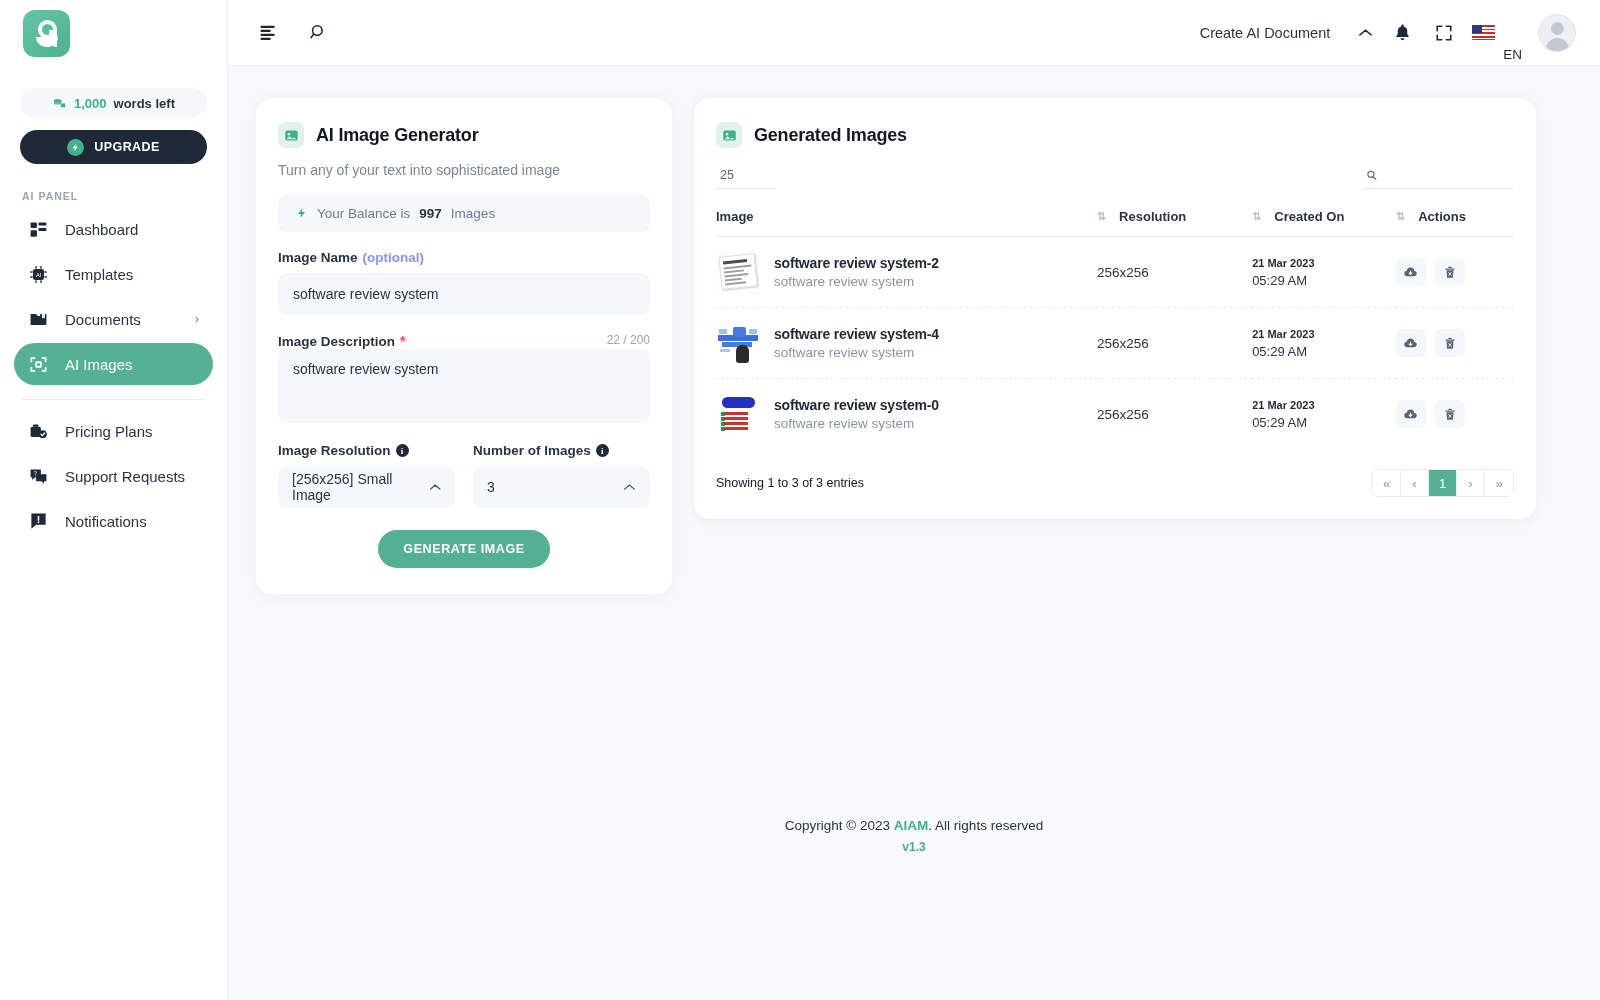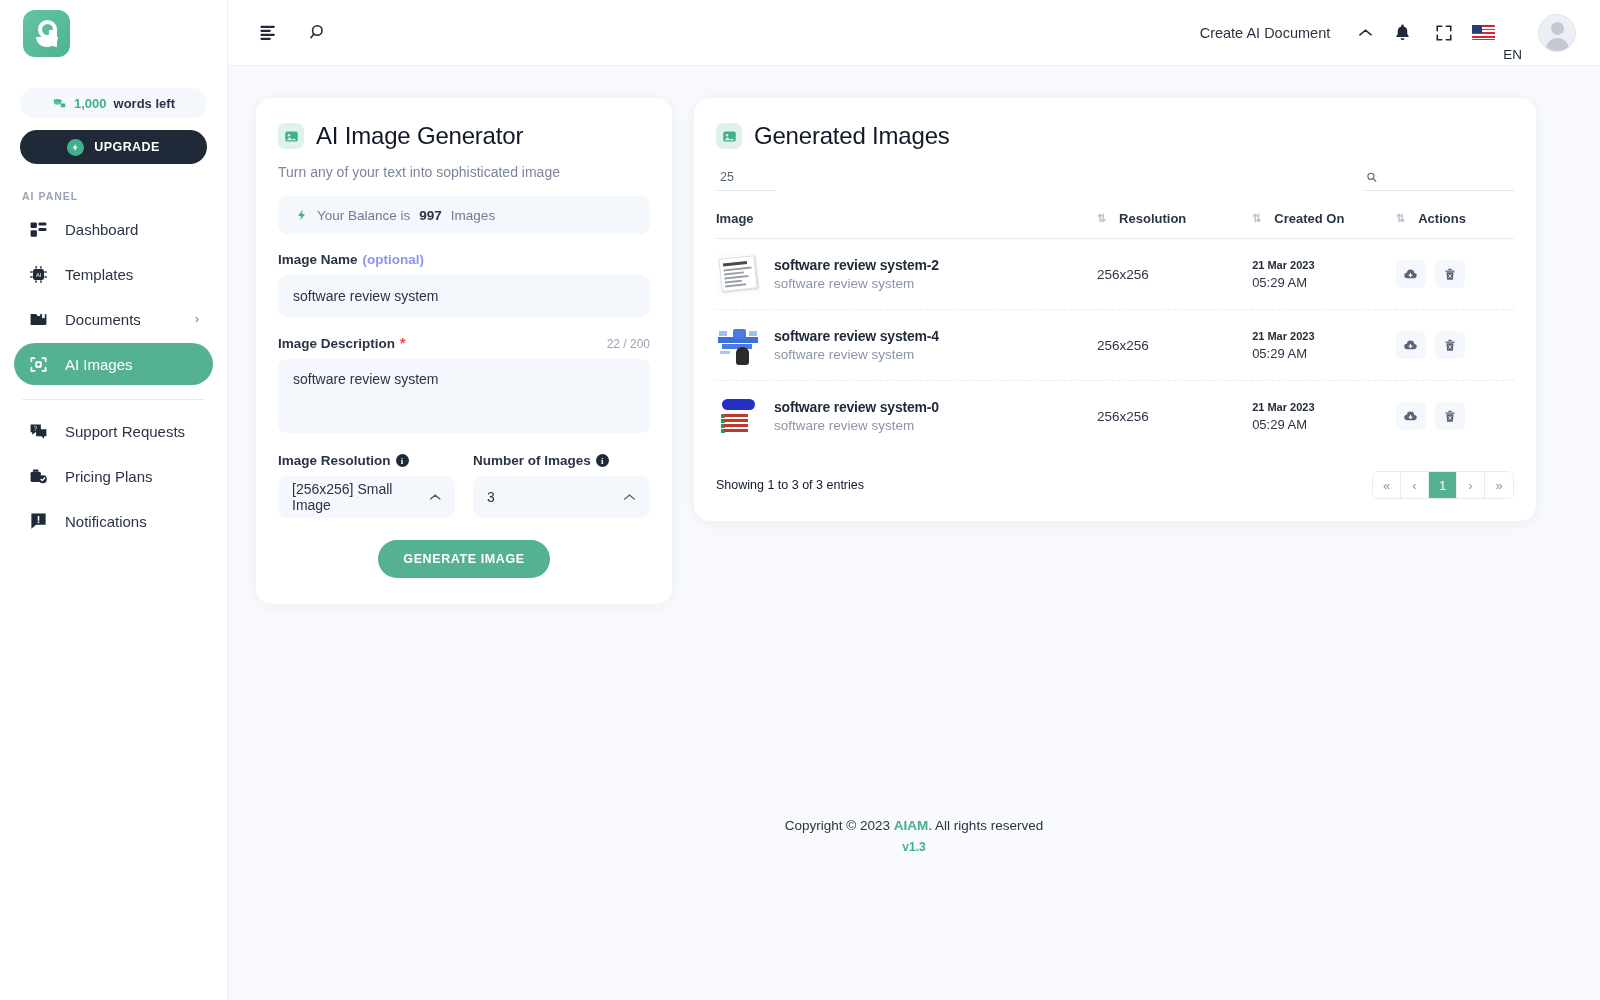--- a/index.html
+++ b/index.html
@@ -105,32 +105,32 @@
   .gen-card {
     position: absolute; left: 28px; top: 32px; width: 416px;
     background: #fff; border-radius: 16px; padding: 24px 22px 26px 22px;
     box-shadow: 0 2px 14px rgba(35,55,90,.055);
   }
   .card-head { display:flex; align-items:center; gap: 12px; margin-bottom: 14px; }
   .card-icon-sq {
     width: 26px; height: 26px; border-radius: 7px; background: #dff3ea;
     display:flex; align-items:center; justify-content:center;
   }
-  .card-title { font-size: 24px; font-weight: 400; color: #121828; letter-spacing: -.2px; }
+  .card-title { font-size: 18px; font-weight: 700; color: #121828; letter-spacing: -.2px; }
   .card-sub { font-size: 14px; color: #7b8699; margin-bottom: 16px; }
   .balance-box {
     height: 38px; background: #f4f7fb; border-radius: 9px;
     display:flex; align-items:center; gap: 9px; padding: 0 18px;
     font-size: 13.5px; color: #6e7b90; margin-bottom: 18px;
   }
   .balance-box b { color: #2b3445; font-weight: 700; }
   .field-label { font-size: 13.5px; font-weight: 700; color: #2b3445; margin-bottom: 8px; display:flex; align-items:center; gap:5px;}
   .field-label .opt { color: #8b93f0; font-weight: 700; }
   .field-label .req { color: #ef4b4b; font-size: 14px; }
-  .label-row { display:flex; align-items:flex-end; justify-content: space-between; margin-bottom: 8px; }
+  .label-row { display:flex; align-items:flex-start; justify-content: space-between; }
   .label-row .field-label { margin-bottom: 0; }
   .counter { font-size: 12px; color: #9aa4b5; }
   .txt-input {
     width: 100%; height: 42px; background: #f4f7fb; border: none; border-radius: 9px;
     padding: 0 15px; font-size: 14px; color: #2b3445; font-family: "Liberation Sans", sans-serif;
     margin-bottom: 18px; outline: none;
   }
   .txt-area {
     width: 100%; height: 74px; background: #f4f7fb; border: none; border-radius: 9px;
     padding: 12px 15px; font-size: 14px; color: #2b3445; resize: none;
@@ -315,38 +315,38 @@
           </svg>
         </span>
         <span>AI Images</span>
       </div>
 
       <div class="nav-divider"></div>
 
       <div class="nav-item">
         <span class="nicon">
           <svg width="19" height="19" viewBox="0 0 24 24" fill="#1f2937">
-            <path d="M2 3h13v10H8l-4 3v-3H2z"></path>
-            <path d="M9 9h13v9h-3v3l-3.5-3H9z"></path>
-            <text x="8" y="11" font-size="8" fill="#fff" text-anchor="middle" font-family="Liberation Sans">?</text>
-          </svg>
-        </span>
-        <span>Support Requests</span>
-      </div>
-
-      <div class="nav-item">
-        <span class="nicon">
-          <svg width="19" height="19" viewBox="0 0 24 24" fill="#1f2937">
             <rect x="2" y="6" width="13" height="13" rx="2"></rect>
             <rect x="5" y="3" width="7" height="3" rx="1"></rect>
             <circle cx="17.5" cy="15.5" r="5" fill="#1f2937"></circle>
             <path d="M15.2 15.6l1.6 1.6 3-3.2" stroke="#fff" stroke-width="1.7" fill="none" stroke-linecap="round"></path>
           </svg>
         </span>
         <span>Pricing Plans</span>
+      </div>
+
+      <div class="nav-item">
+        <span class="nicon">
+          <svg width="19" height="19" viewBox="0 0 24 24" fill="#1f2937">
+            <path d="M2 3h13v10H8l-4 3v-3H2z"></path>
+            <path d="M9 9h13v9h-3v3l-3.5-3H9z"></path>
+            <text x="8" y="11" font-size="8" fill="#fff" text-anchor="middle" font-family="Liberation Sans">?</text>
+          </svg>
+        </span>
+        <span>Support Requests</span>
       </div>
 
       <div class="nav-item">
         <span class="nicon">
           <svg width="19" height="19" viewBox="0 0 24 24" fill="#1f2937">
             <path d="M3 2h18v14H9l-6 5z"></path>
             <rect x="11" y="5" width="2" height="6" fill="#fff"></rect>
               <rect x="11" y="12" width="2" height="2" fill="#fff"></rect>
           </svg>
         </span>

